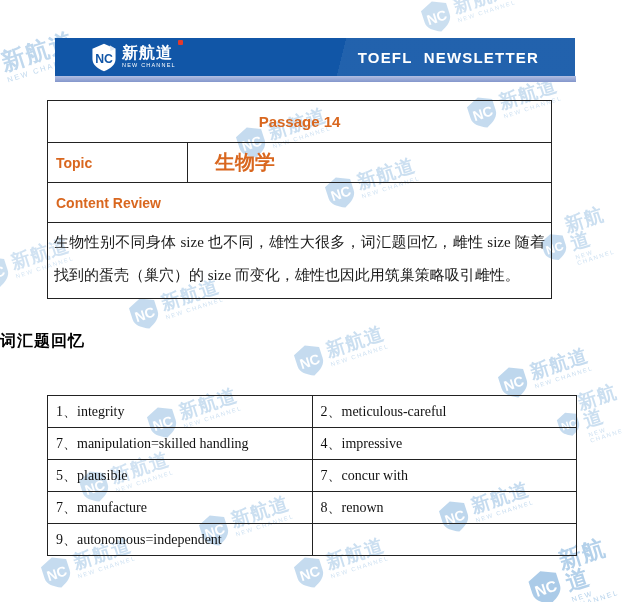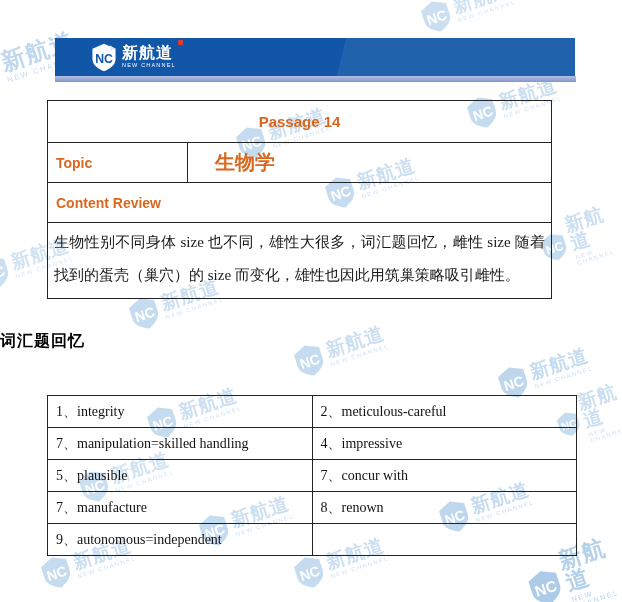--- a/index.html
+++ b/index.html
@@ -253,20 +253,21 @@
         <path d="M18 1 L34 8 V22 C34 30 27 35 18 39 C9 35 2 30 2 22 V8 Z" fill="#ffffff"></path>
         <path d="M26 3 L34 8 L27 11 Z" fill="#dfe8f4"></path>
         <text x="18" y="27" text-anchor="middle" font-size="17" font-weight="bold" fill="#1156a7" font-family="Liberation Sans, sans-serif">NC</text>
       </svg>
       <div class="logo-txt">
         <span class="logo-cn">新航道</span>
         <span class="logo-en">NEW CHANNEL</span>
       </div>
       <span class="logo-reg"></span>
     </div>
+    <div class="banner-title">TOEFL NEWSLETTER</div>
   </div>
   <div class="banner-stripe"></div>
 
   <div class="ptable">
     <div class="pt-row pt-title">Passage 14</div>
     <div class="pt-row pt-topic">
       <div class="pt-topic-label">Topic</div>
       <div class="pt-topic-value">生物学</div>
     </div>
     <div class="pt-row pt-review-label">Content Review</div>

